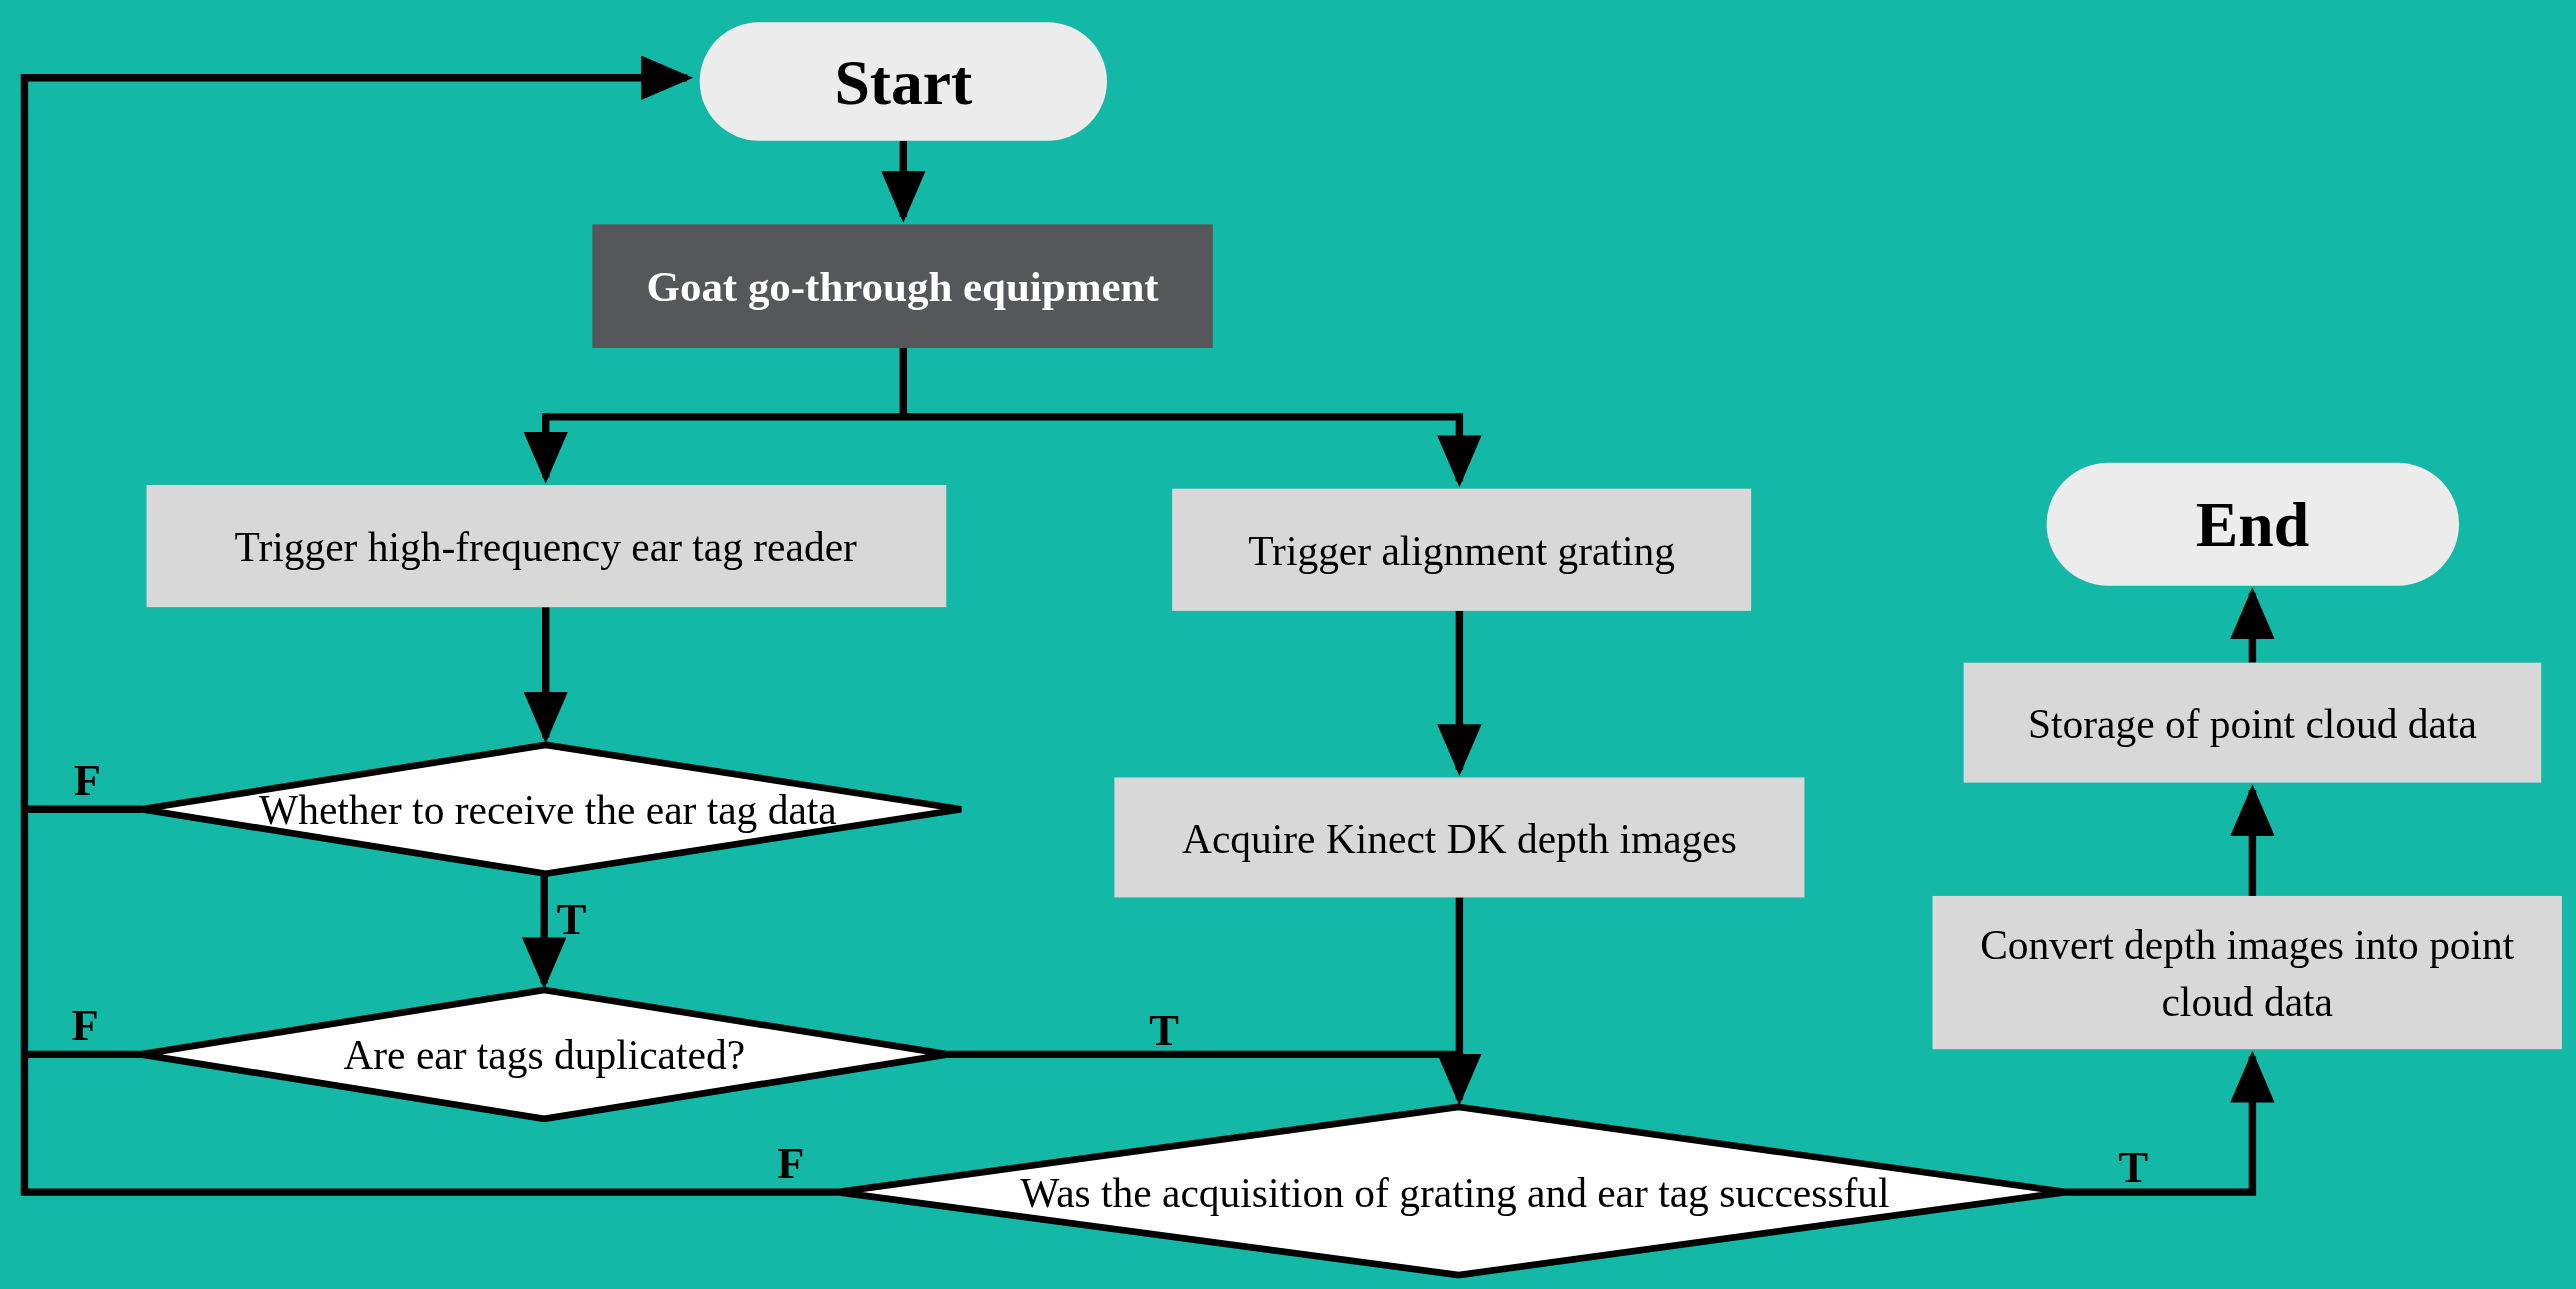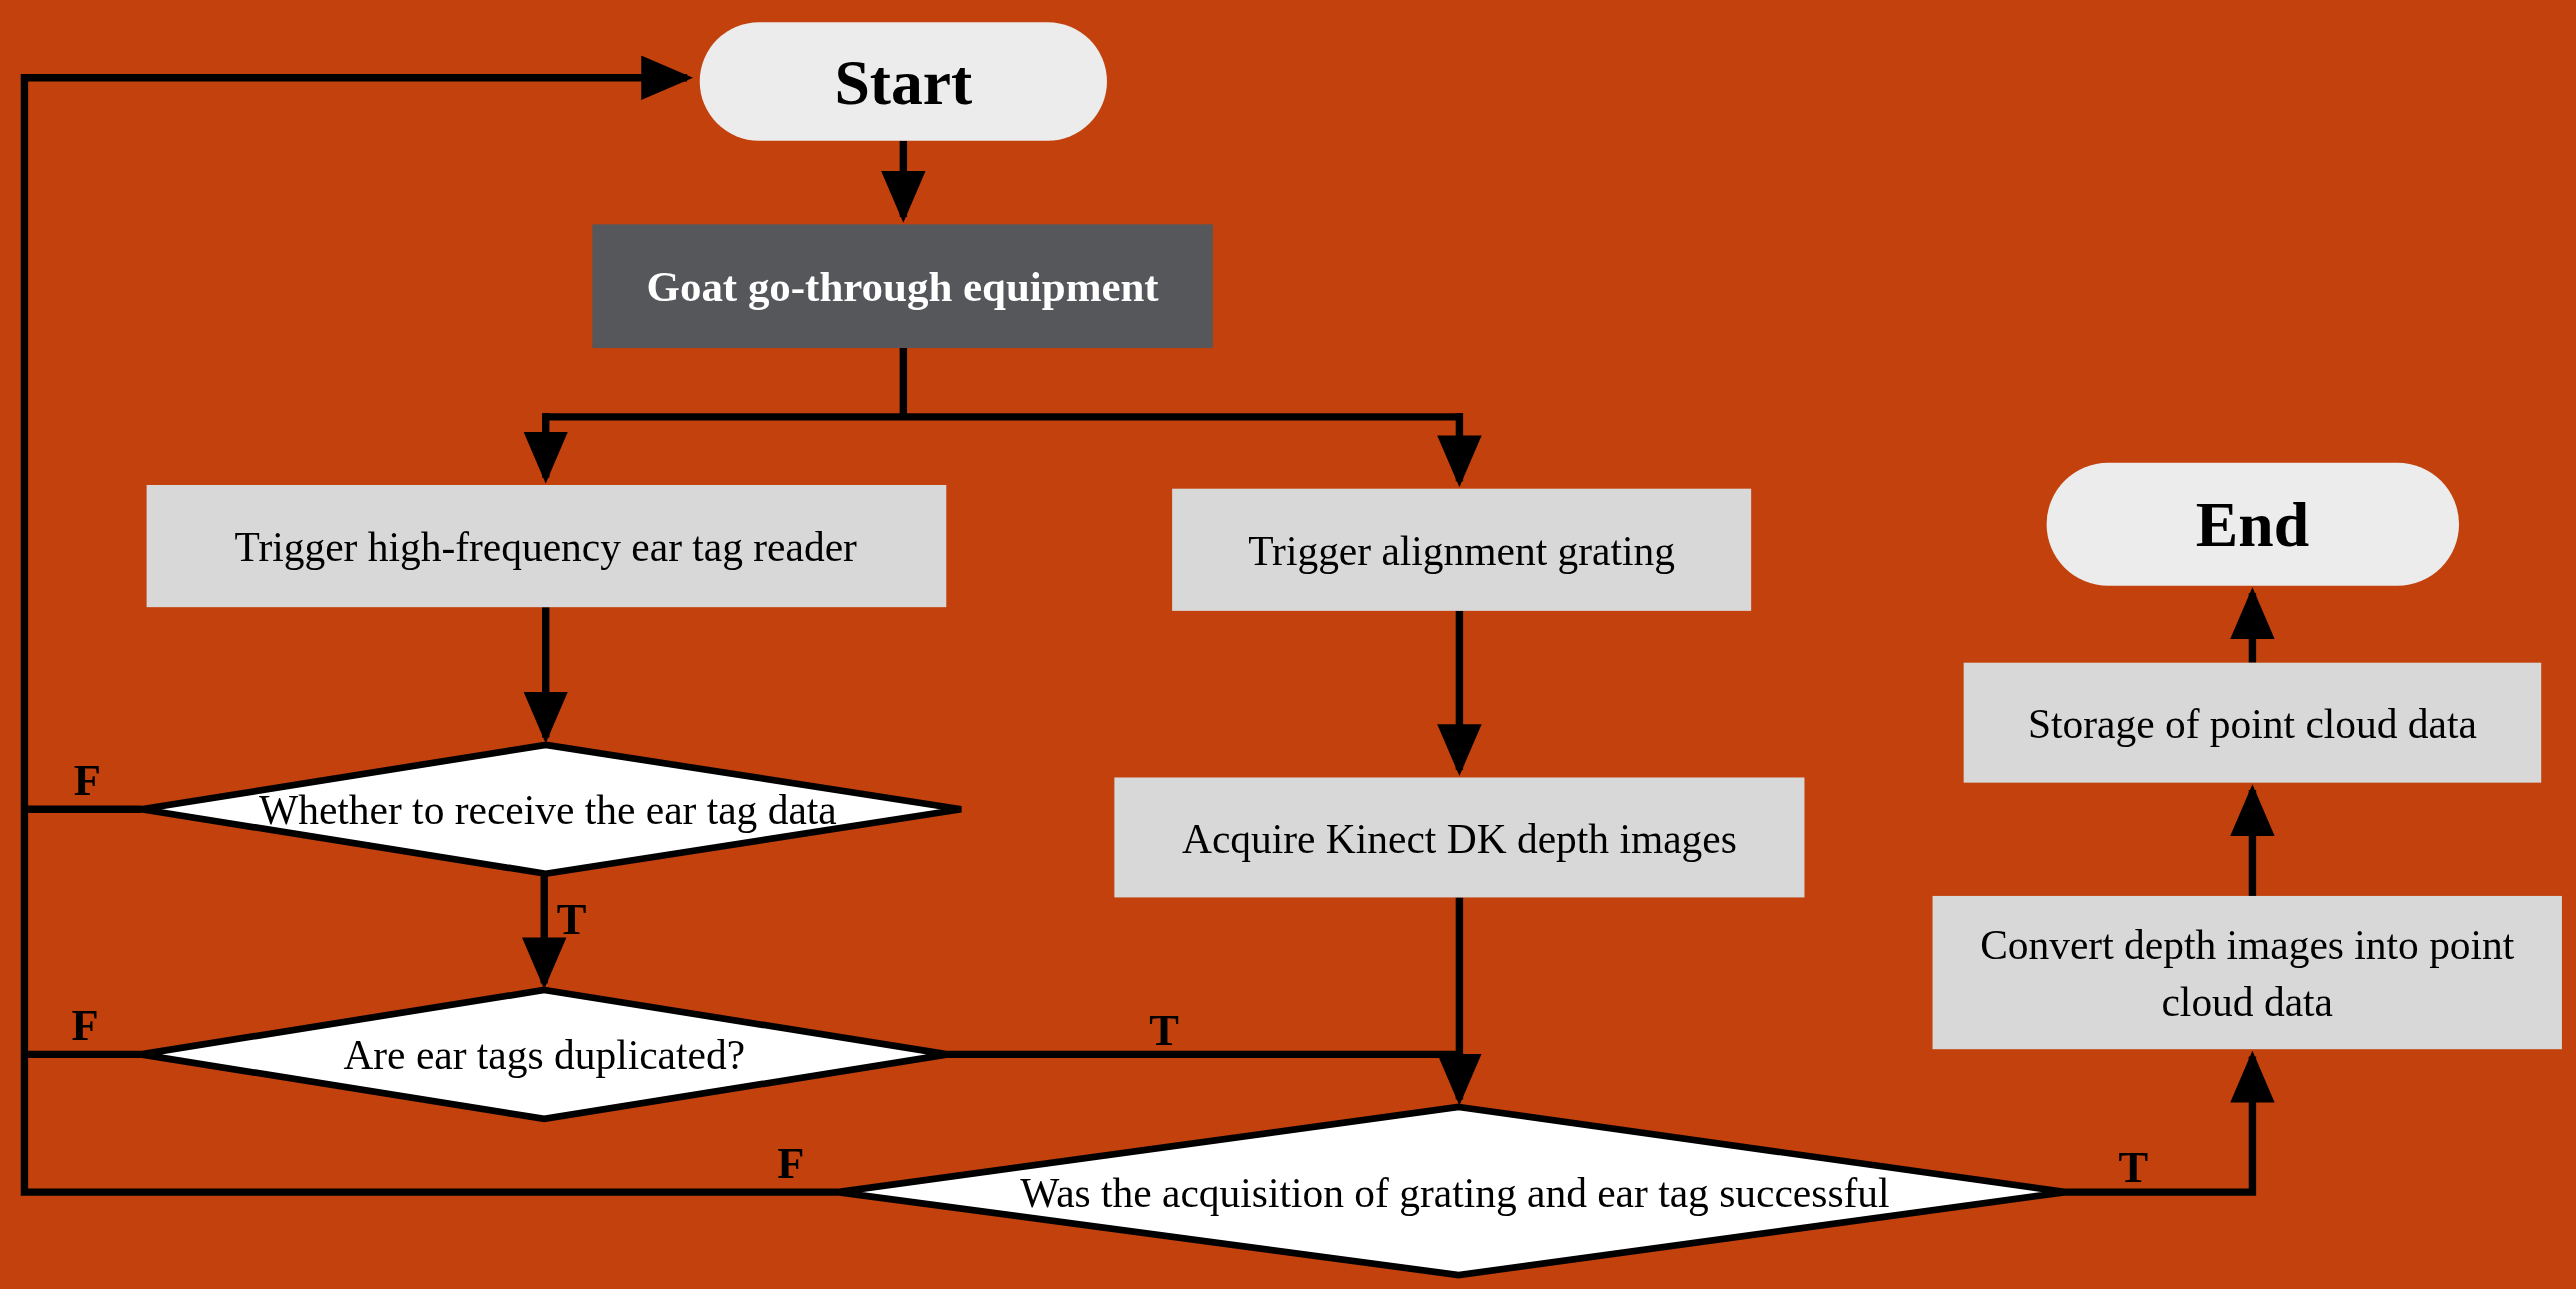--- a/index.html
+++ b/index.html
@@ -2,21 +2,21 @@
 <html style="font-size:12px"><head>
 <meta charset="utf-8">
 <style>
   html, body {
     margin: 0;
     padding: 0;
     background: #ffffff;
   }
   .stage {
     width: 100%;
-    background: #c2410c;
+    background: #14b8a6;
   }
   svg { display: block; width: 100%; height: auto; }
 
   .edge {
     stroke: #000000;
     stroke-width: 10;
     fill: none;
   }
   .diamond {
     fill: #ffffff;

